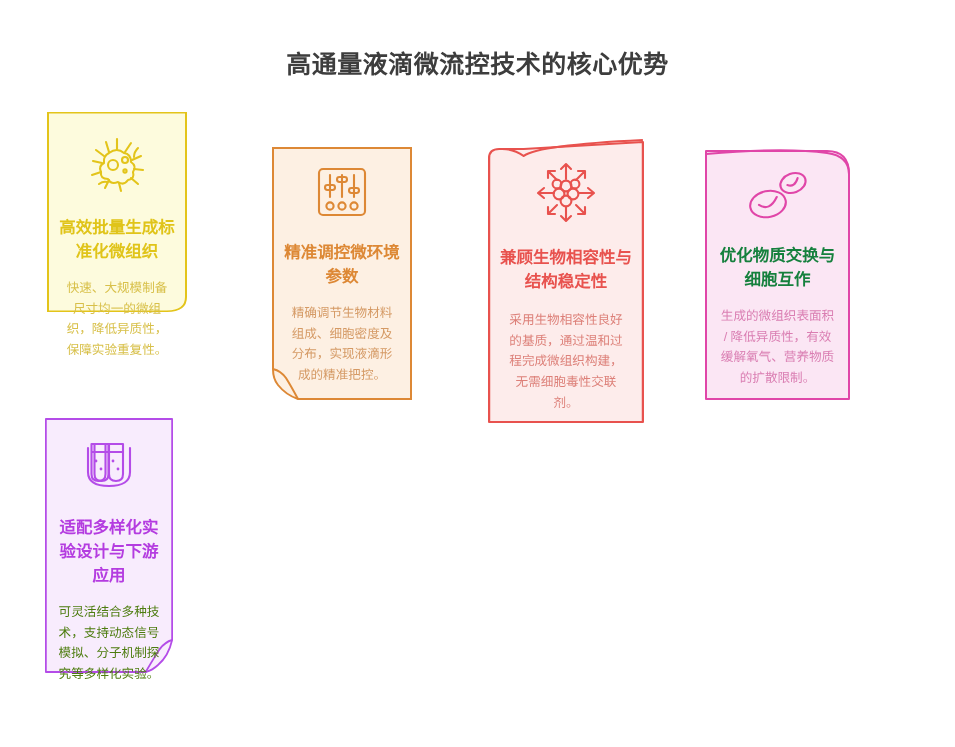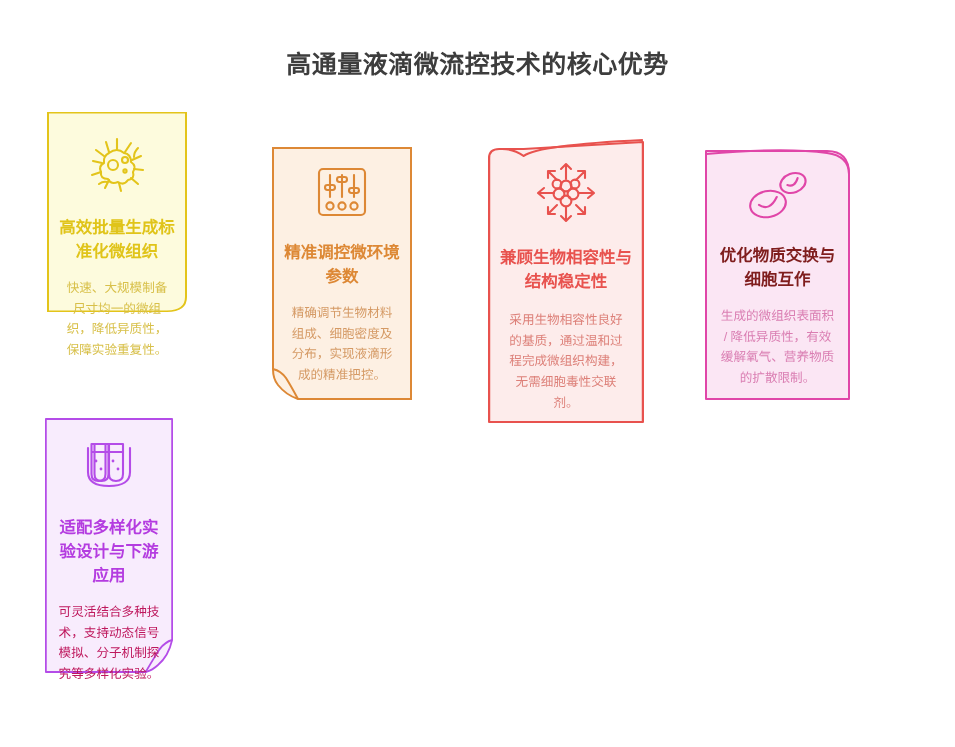--- a/index.html
+++ b/index.html
@@ -198,21 +198,21 @@
   </svg>
   <div class="card-inner">
     <span class="card-icon">
       <svg width="74" height="58" viewBox="0 0 74 58" fill="none" stroke="#e046a8" stroke-width="2.1" stroke-linecap="round" stroke-linejoin="round">
         <ellipse cx="52" cy="17" rx="13" ry="9.5" transform="rotate(-20 52 17)"></ellipse>
         <path d="M46 17 Q52 22 58 14" transform="rotate(-20 52 17)"></path>
         <ellipse cx="27" cy="38" rx="18" ry="13" transform="rotate(-12 27 38)"></ellipse>
         <path d="M18 37 Q27 46 37 33" transform="rotate(-12 27 38)"></path>
       </svg>
     </span>
-    <div class="card-heading" style="color:#7f1d1d;">优化物质交换与细胞互作</div>
+    <div class="card-heading" style="color:#15803d;">优化物质交换与细胞互作</div>
     <div class="card-body" style="color:#da7eb2;">生成的微组织表面积 / 降低异质性，有效缓解氧气、营养物质的扩散限制。</div>
   </div>
 </div>
 
 <div class="card" id="card-5">
   <svg class="card-svg" viewBox="0 0 145 255" preserveAspectRatio="none">
     <path d="M1,1 L144,1 L144,222 Q140,238 128,247 Q122,252 114,254 L1,254 Z" fill="#f8ecfd" stroke="#b44ce8" stroke-width="2" stroke-linejoin="round"></path>
     <path d="M144,222 Q136,224 130,231 Q124,239 114,254" fill="none" stroke="#b44ce8" stroke-width="2" stroke-linejoin="round"></path>
   </svg>
   <div class="card-inner">
@@ -227,15 +227,15 @@
         <path d="M16.5 14 L30 14"></path>
         <path d="M31 6 L31 36 Q31 43 38 43 Q45 43 45 36 L45 6 Z" transform="translate(0,0)"></path>
         <path d="M31 14 L45 14"></path>
         <circle cx="35" cy="23" r="1.4" fill="#b44ce8" stroke="none"></circle>
         <circle cx="40" cy="31" r="1.4" fill="#b44ce8" stroke="none"></circle>
         <path d="M31 6 L31 36 Q31 43 38 43 Q45 43 45 36 L45 6 Z" transform="translate(-16,0)" opacity="0"></path>
         <path d="M14.5 6 L14.5 36 Q14.5 43 21.5 43 Q28.5 43 28.5 36 L28.5 6 Z" opacity="0"></path>
       </svg>
     </span>
     <div class="card-heading" style="color:#b43ce0;">适配多样化实验设计与下游应用</div>
-    <div class="card-body" style="color:#be185d;">可灵活结合多种技术，支持动态信号模拟、分子机制探究等多样化实验。</div>
+    <div class="card-body" style="color:#4d7c0f;">可灵活结合多种技术，支持动态信号模拟、分子机制探究等多样化实验。</div>
   </div>
 </div>
 
 </body></html>

